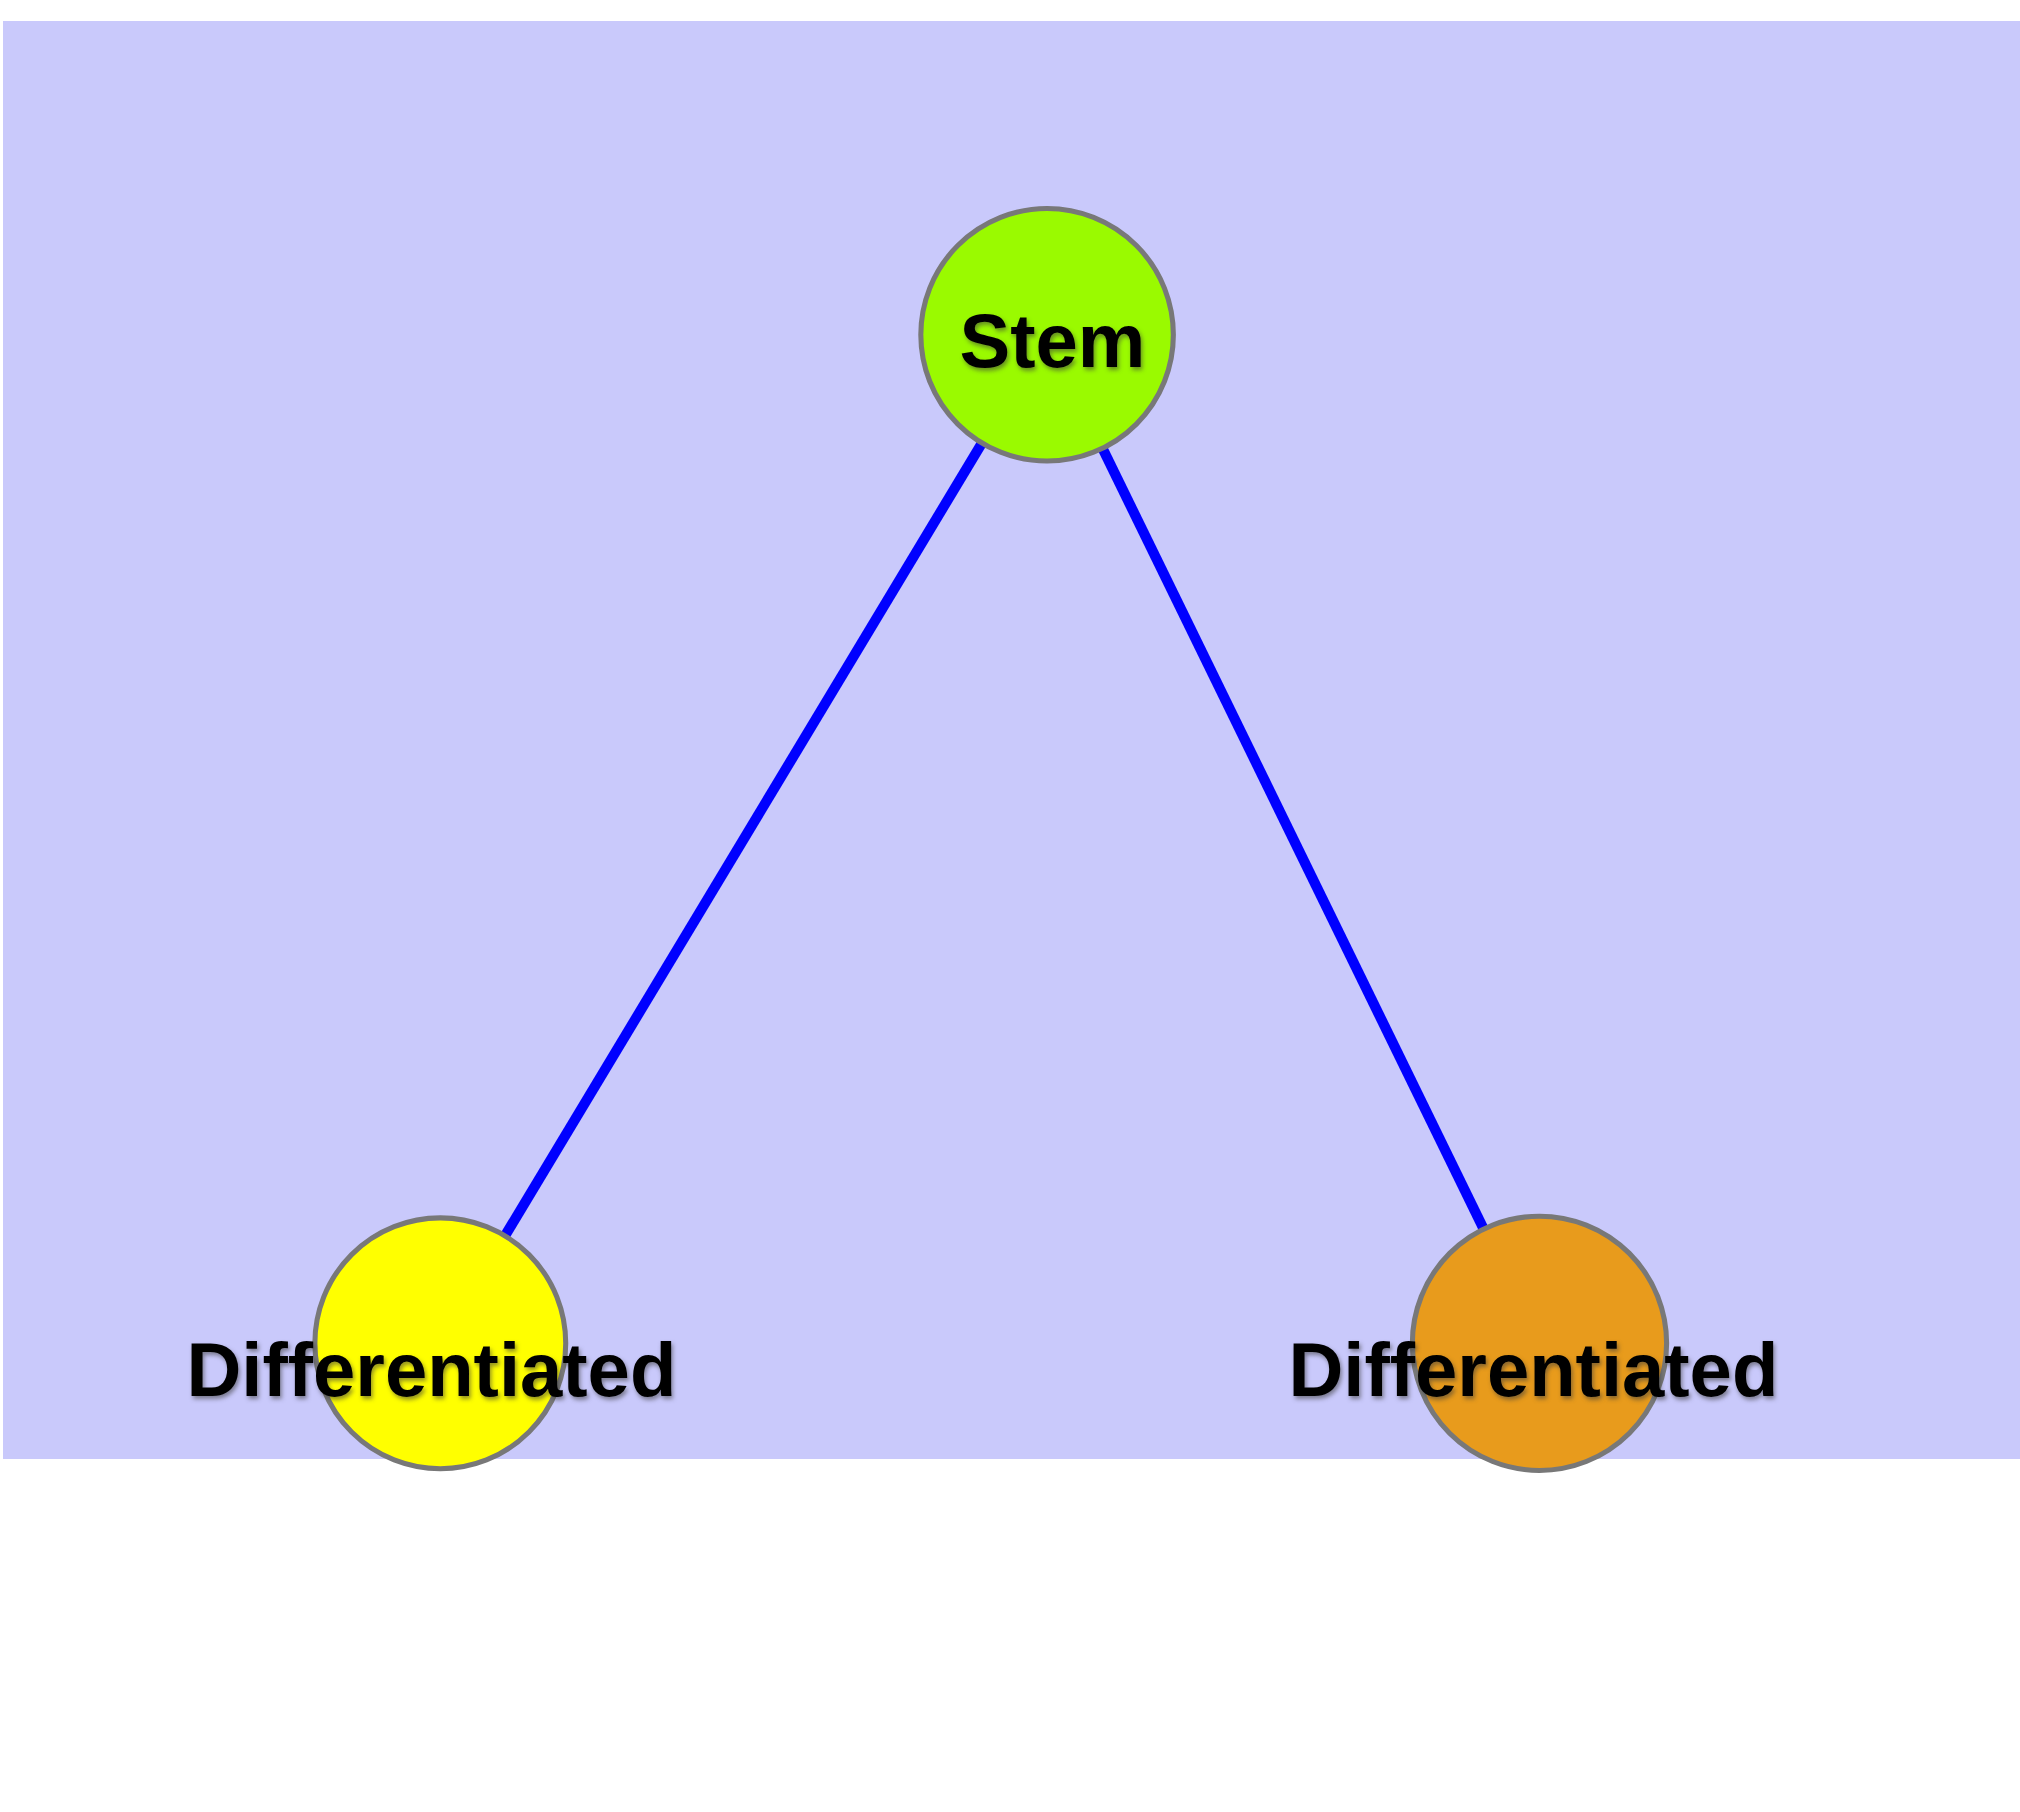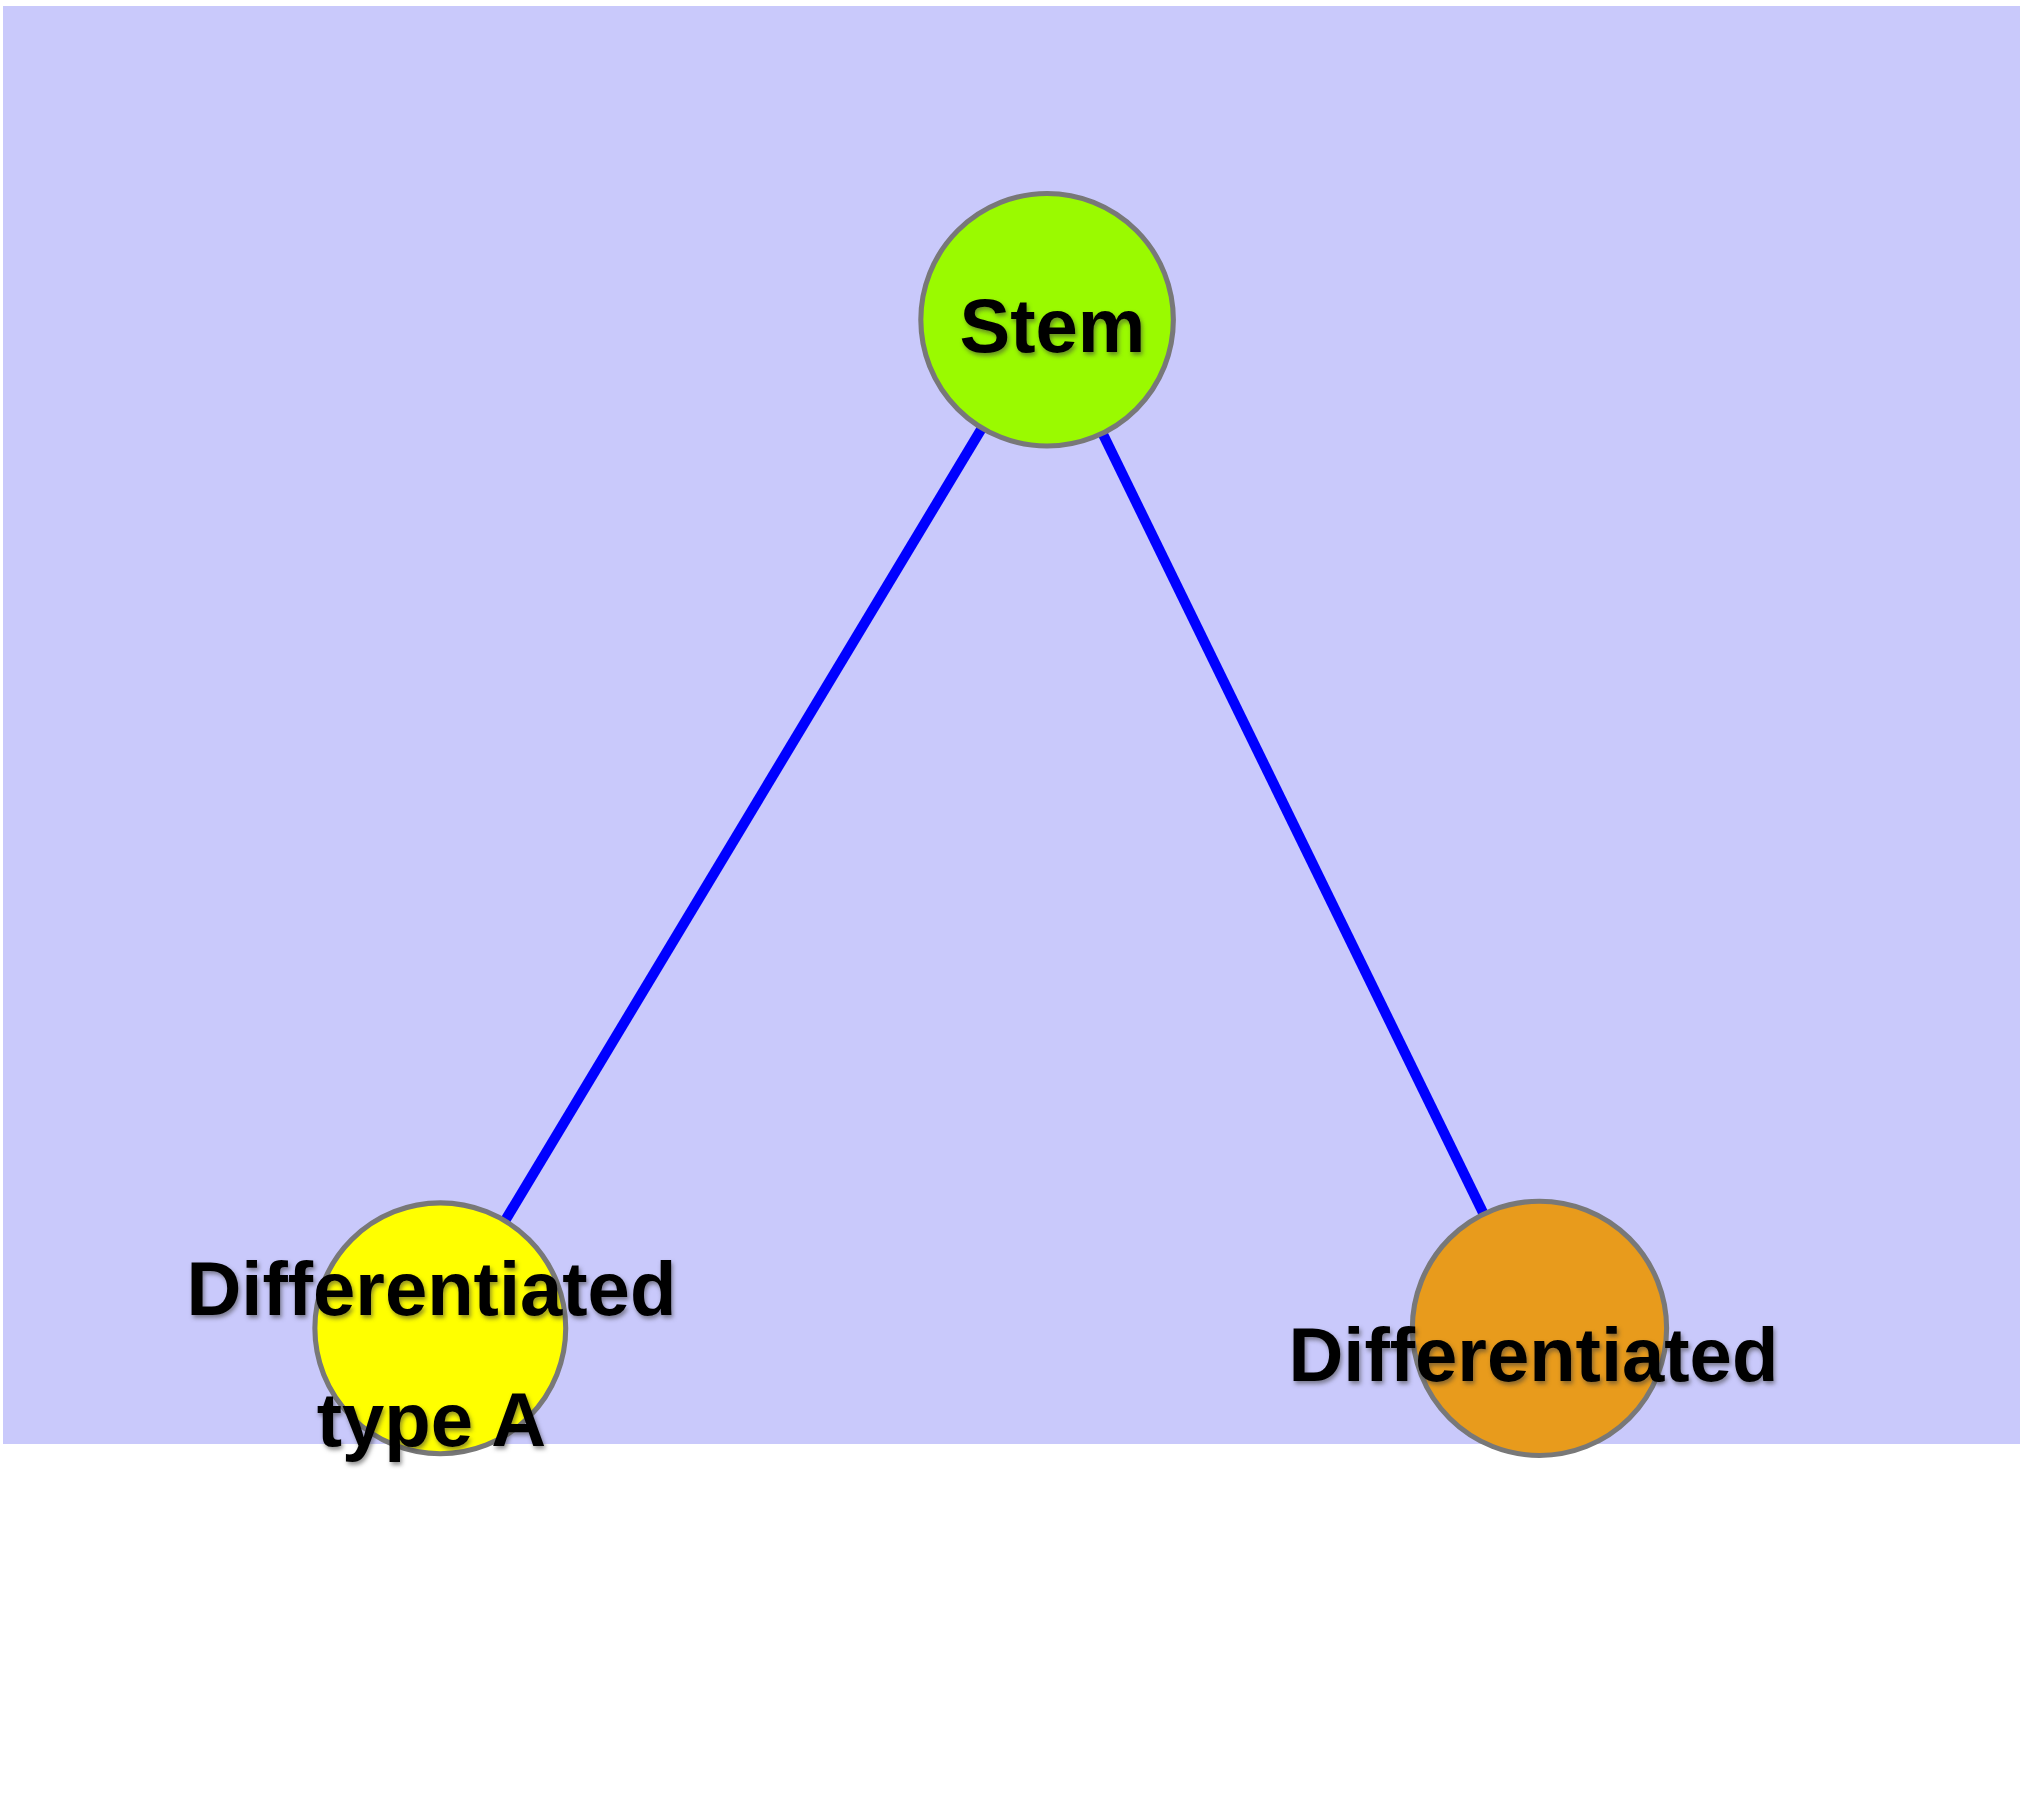--- a/index.html
+++ b/index.html
@@ -7,21 +7,21 @@
     padding: 0;
     width: 2021px;
     height: 1812px;
     background: #ffffff;
     overflow: hidden;
     font-family: "Liberation Sans", "DejaVu Sans", sans-serif;
   }
   .canvas {
     position: absolute;
     left: 3.4px;
-    top: 6px;
+    top: 21px;
     width: 2017px;
     height: 1438px;
     background: #C9C9FB;
   }
   .graph-svg {
     position: absolute;
     left: 0;
     top: 0;
   }
   .edge-line {
@@ -62,21 +62,20 @@
     <circle class="node-circle" cx="516" cy="1560" r="148" fill="#FFFF00"></circle>
     <circle class="node-circle" cx="1813" cy="1560" r="150" fill="#E89B1C"></circle>
   </svg>
 
   <div class="node-label stem-label">
     <span class="label-line">Stem</span>
   </div>
 
   <div class="node-label type-a-label">
     <span class="label-line">Differentiated</span>
-    <span class="label-line">type A</span>
   </div>
 
   <div class="node-label type-b-label">
     <span class="label-line">Differentiated</span>
   </div>
 
 </div>
 
 
 </body></html>

